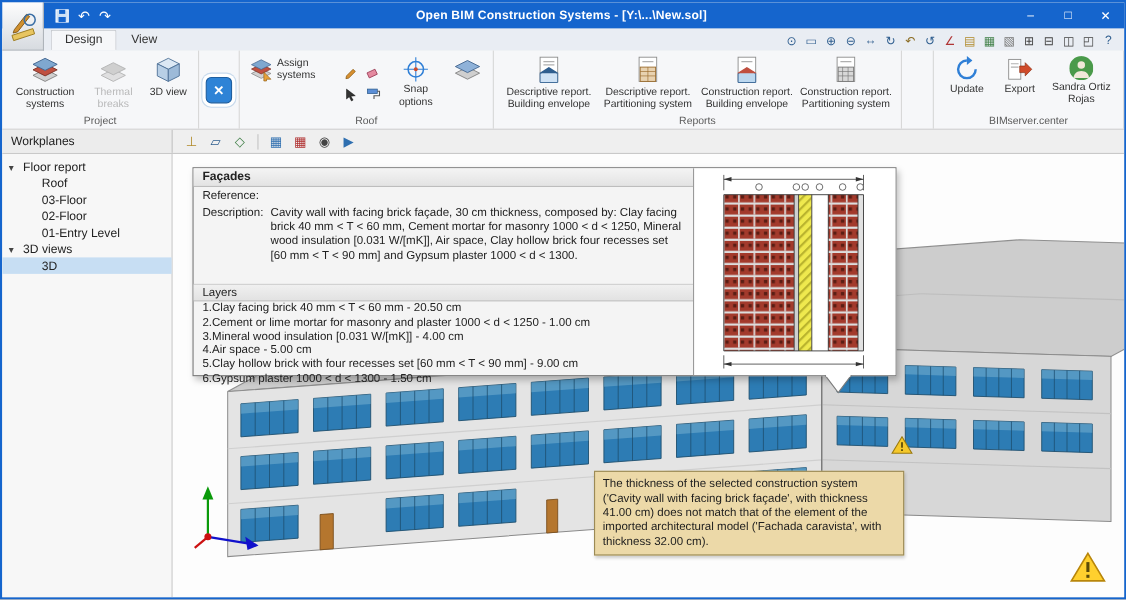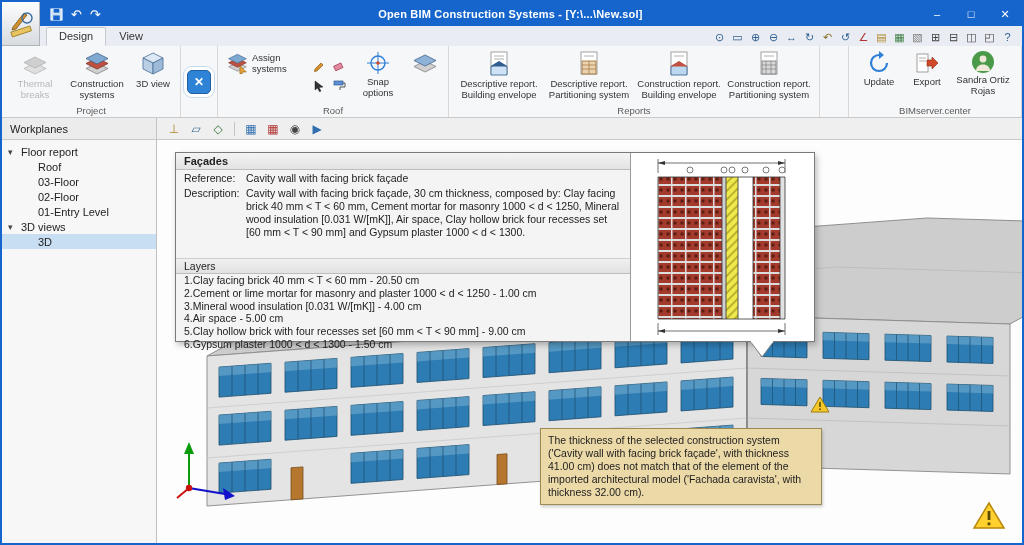--- a/index.html
+++ b/index.html
@@ -123,34 +123,34 @@
       <span class="ticon" style="color: rgb(68, 68, 68);">⊟</span>
       <span class="ticon" style="color: rgb(68, 68, 68);">◫</span>
       <span class="ticon" style="color: rgb(68, 68, 68);">◰</span>
       <span class="ticon" style="color: rgb(47, 94, 143);">?</span>
     </div>
   </div>
 
   <div class="ribbon">
 
     <div class="rgroup">
-      <div class="bigbtn disabled" style="width:54px">
-        <svg width="26" height="26" viewBox="0 0 26 26">
-          <polygon points="13,12 24,17.5 13,23 2,17.5" fill="#d8d8d8" stroke="#9a9a9a" stroke-width="0.8"></polygon>
-          <polygon points="13,6 24,11.5 13,17 2,11.5" fill="#c2c2c2" stroke="#9a9a9a" stroke-width="0.8"></polygon>
-        </svg>
-        <span>Thermal breaks</span>
-      </div>
       <div class="bigbtn" style="width:66px">
         <svg width="26" height="26" viewBox="0 0 26 26">
           <polygon points="13,12 24,17.5 13,23 2,17.5" fill="#d0d0d0" stroke="#808080" stroke-width="0.8"></polygon>
           <polygon points="13,7 24,12.5 13,18 2,12.5" fill="#c05040" stroke="#7a2e22" stroke-width="0.8"></polygon>
           <polygon points="13,2 24,7.5 13,13 2,7.5" fill="#7fa8d0" stroke="#3f628c" stroke-width="0.8"></polygon>
         </svg>
         <span>Construction systems</span>
+      </div>
+      <div class="bigbtn disabled" style="width:54px">
+        <svg width="26" height="26" viewBox="0 0 26 26">
+          <polygon points="13,12 24,17.5 13,23 2,17.5" fill="#d8d8d8" stroke="#9a9a9a" stroke-width="0.8"></polygon>
+          <polygon points="13,6 24,11.5 13,17 2,11.5" fill="#c2c2c2" stroke="#9a9a9a" stroke-width="0.8"></polygon>
+        </svg>
+        <span>Thermal breaks</span>
       </div>
       <div class="bigbtn" style="width:42px">
         <svg width="26" height="26" viewBox="0 0 26 26">
           <polygon points="13,2 23,7 13,12 3,7" fill="#dce8f4" stroke="#4a6d94" stroke-width="0.8"></polygon>
           <polygon points="3,7 13,12 13,23 3,18" fill="#b8cfe6" stroke="#4a6d94" stroke-width="0.8"></polygon>
           <polygon points="13,12 23,7 23,18 13,23" fill="#9dbad8" stroke="#4a6d94" stroke-width="0.8"></polygon>
         </svg>
         <span>3D view</span>
       </div>
       <div class="grplabel">Project</div>
@@ -410,21 +410,20 @@
         <polygon points="54,48 56,60 66,56" fill="#1111cc"></polygon>
         <line x1="20" y1="48" x2="8" y2="58" stroke="#cc1111" stroke-width="2"></line>
         <circle cx="20" cy="48" r="3.2" fill="#cc1111"></circle>
       </svg>
 
       <div class="popup">
         <div class="popleft">
           <div class="pophdr">Façades</div>
           <div class="poprow">
             <span class="lbl">Reference:</span>
-            <span class="val">Cavity wall with facing brick façade</span>
           </div>
           <div class="poprow">
             <span class="lbl">Description:</span>
             <span class="val">Cavity wall with facing brick façade, 30 cm thickness, composed by: Clay facing brick 40 mm &lt; T &lt; 60 mm, Cement mortar for masonry 1000 &lt; d &lt; 1250, Mineral wood insulation [0.031 W/[mK]], Air space, Clay hollow brick four recesses set [60 mm &lt; T &lt; 90 mm] and Gypsum plaster 1000 &lt; d &lt; 1300.</span>
           </div>
           <div class="poplayers">Layers</div>
           <div class="layerline">1.Clay facing brick 40 mm &lt; T &lt; 60 mm - 20.50 cm</div>
           <div class="layerline">2.Cement or lime mortar for masonry and plaster 1000 &lt; d &lt; 1250 - 1.00 cm</div>
           <div class="layerline">3.Mineral wood insulation [0.031 W/[mK]] - 4.00 cm</div>
           <div class="layerline">4.Air space - 5.00 cm</div>

